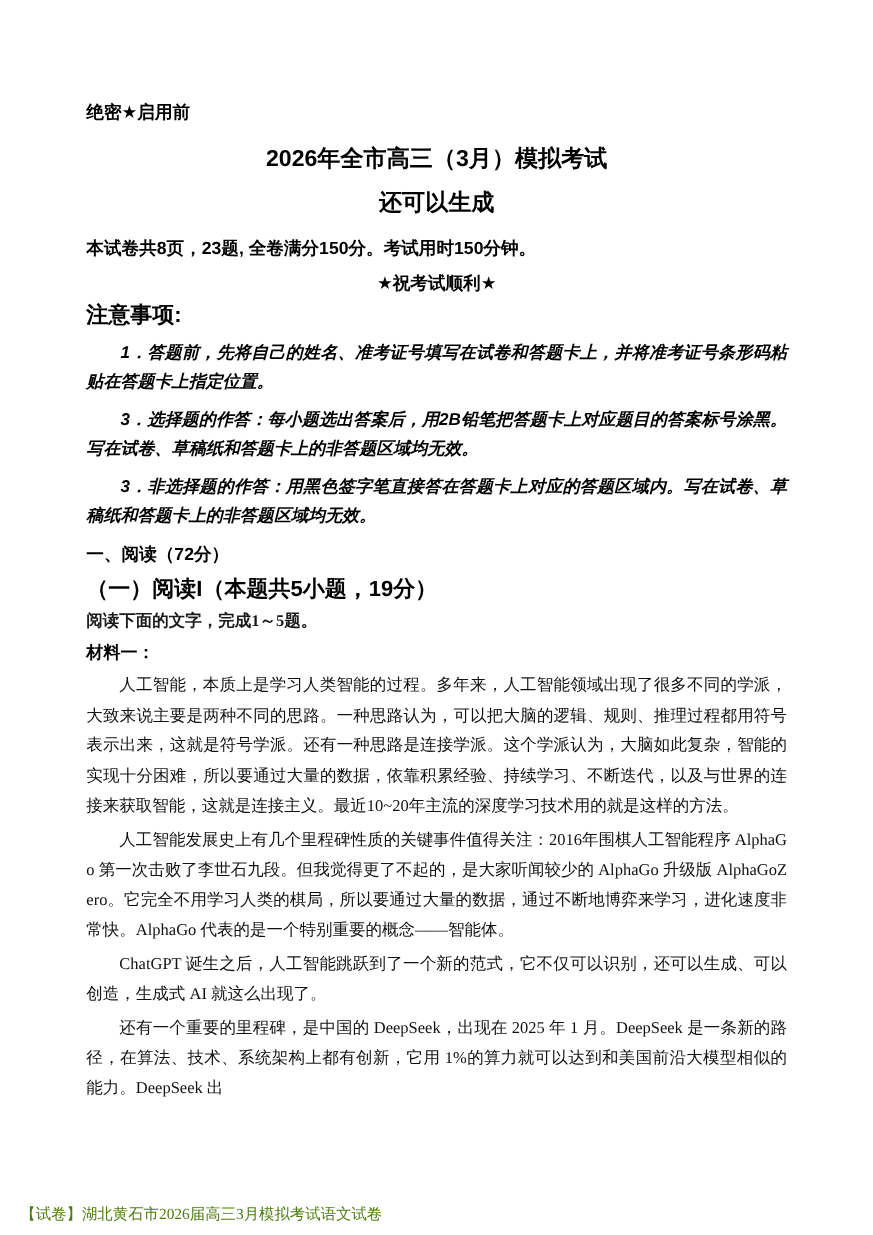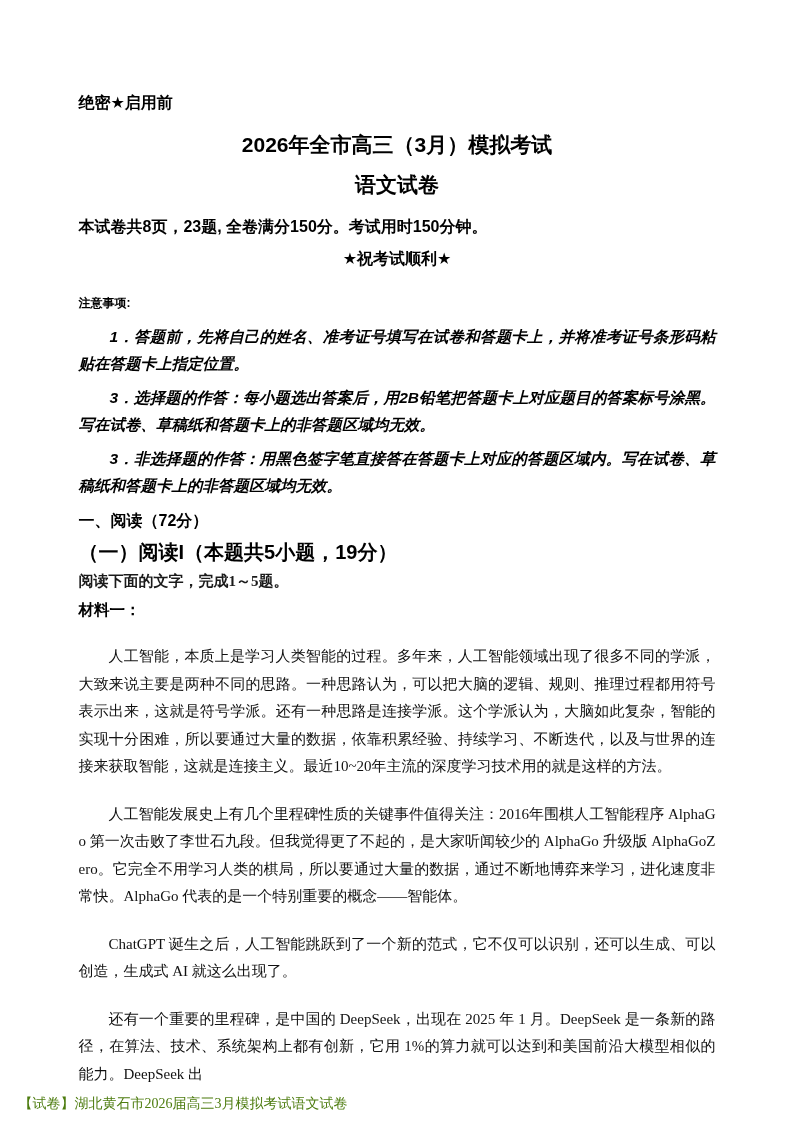--- a/index.html
+++ b/index.html
@@ -40,22 +40,22 @@
     margin-top: 14px;
     line-height: 26px;
   }
   .wish {
     font-size: 16px;
     text-align: center;
     margin-top: 6px;
     line-height: 26px;
   }
   .notice-title {
-    font-size: 12px;
-    margin-top: 18px;
+    font-size: 20px;
+    margin-top: 2px;
     line-height: 26px;
   }
   .notice-item {
     font-size: 15.5px;
     line-height: 27px;
     text-indent: 2em;
     text-align: justify;
     word-break: break-all;
     margin-top: 7px;
     font-style: italic;
@@ -81,42 +81,42 @@
     font-size: 15.5px;
     margin-top: 3px;
     line-height: 26px;
   }
   .body-para {
     font-size: 15px;
     line-height: 27.5px;
     text-indent: 2em;
     text-align: justify;
     word-break: break-all;
-    margin-top: 20px;
+    margin-top: 3px;
     color: #111111;
   }
   .footer-note {
     position: absolute;
     left: 8px;
     bottom: 10px;
     font-size: 14px;
     color: #4d7c0f;
     font-family: "Liberation Serif", serif;
   }
 </style>
 </head>
 <body>
 
 <div class="page">
 
   <div class="secret hei">绝密★启用前</div>
 
   <div class="title hei">2026年全市高三（3月）模拟考试</div>
 
-  <div class="subtitle hei">语文试卷</div>
+  <div class="subtitle hei">还可以生成</div>
 
   <div class="exam-info hei">本试卷共8页，23题, 全卷满分150分。考试用时150分钟。</div>
 
   <div class="wish hei">★祝考试顺利★</div>
 
   <div class="notice-title hei">注意事项:</div>
 
   <div class="notice-item hei">1．答题前，先将自己的姓名、准考证号填写在试卷和答题卡上，并将准考证号条形码粘贴在答题卡上指定位置。</div>
 
   <div class="notice-item hei">3．选择题的作答：每小题选出答案后，用2B铅笔把答题卡上对应题目的答案标号涂黑。写在试卷、草稿纸和答题卡上的非答题区域均无效。</div>

